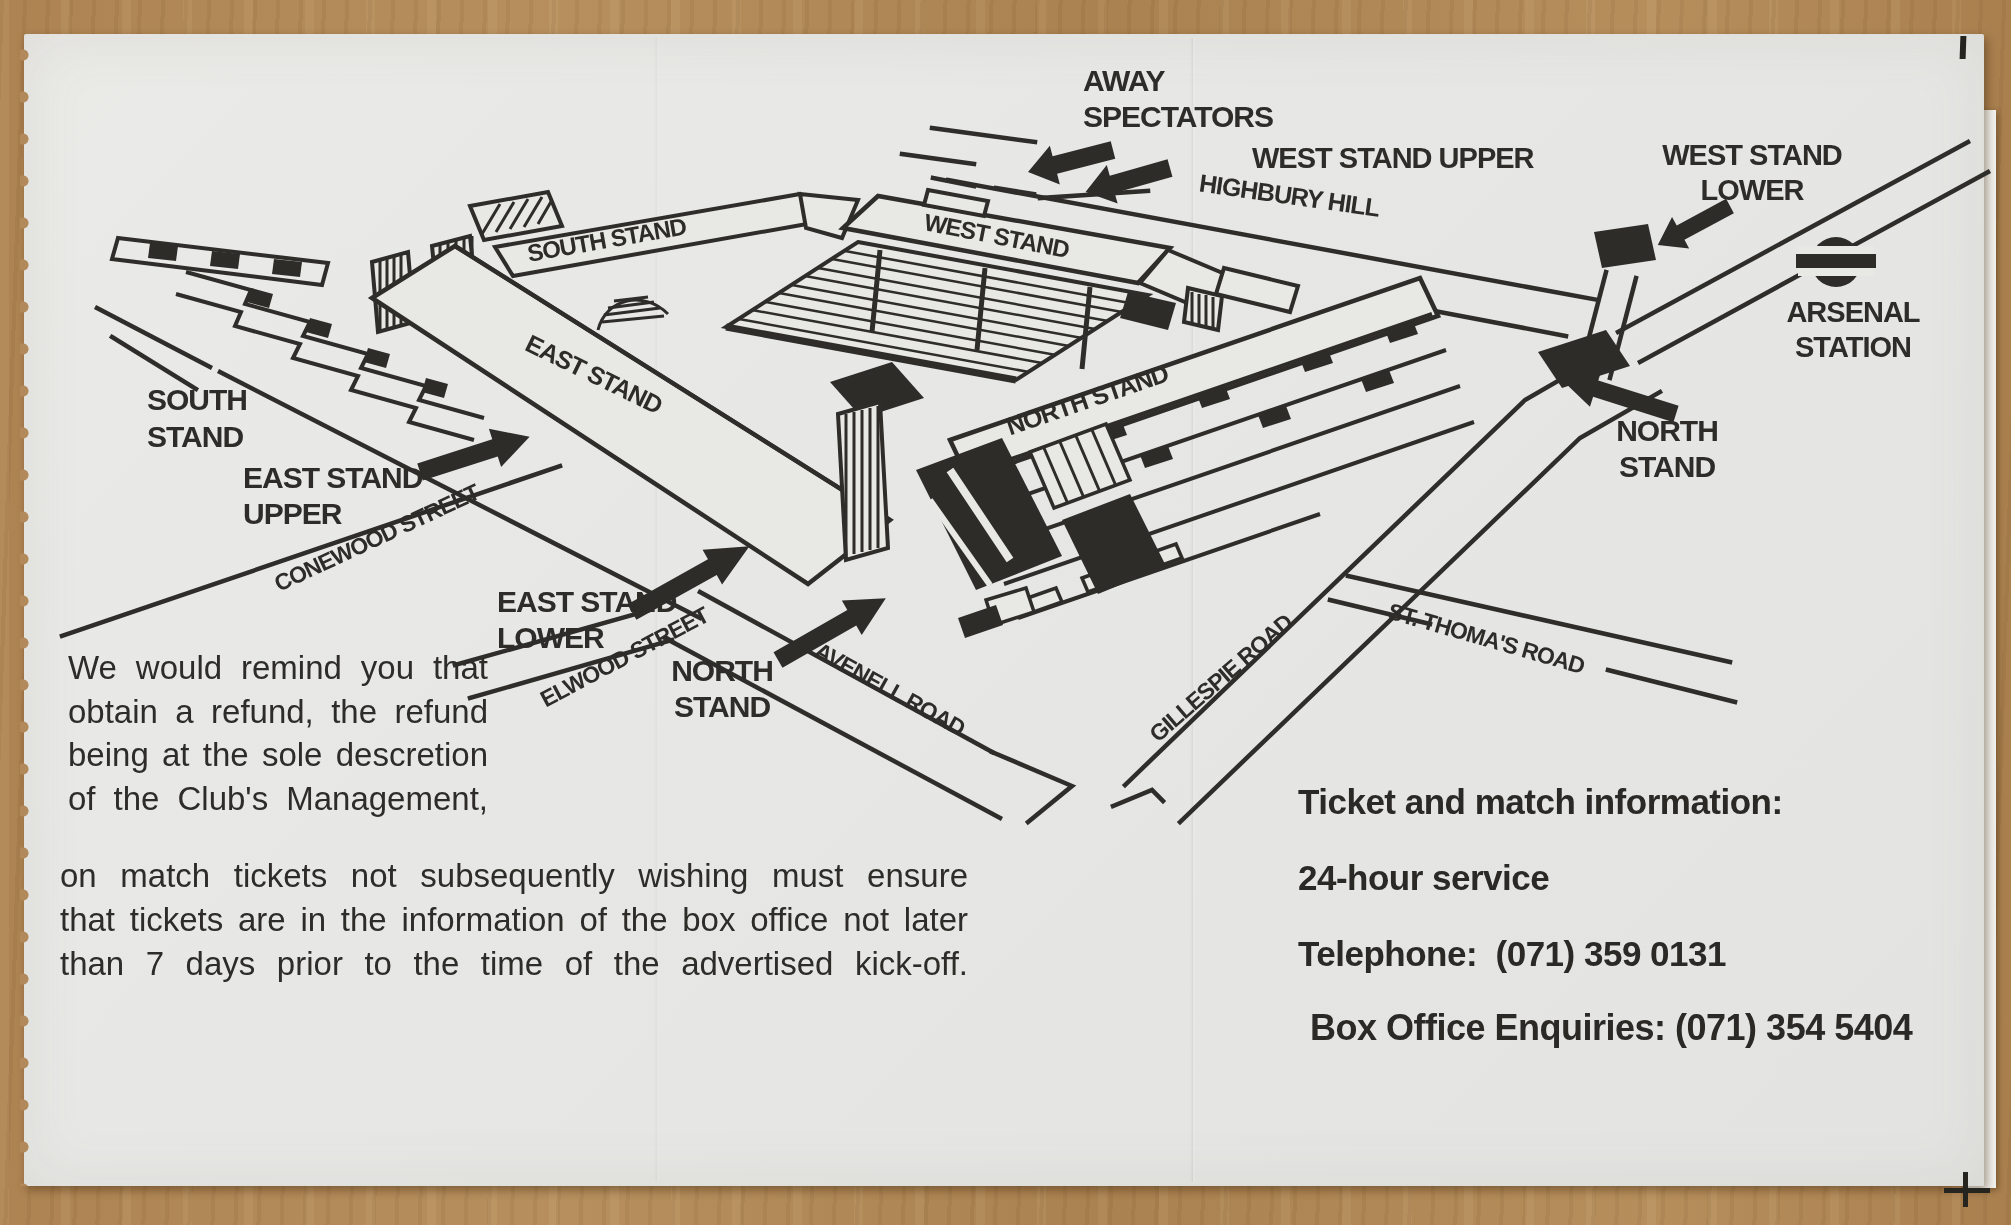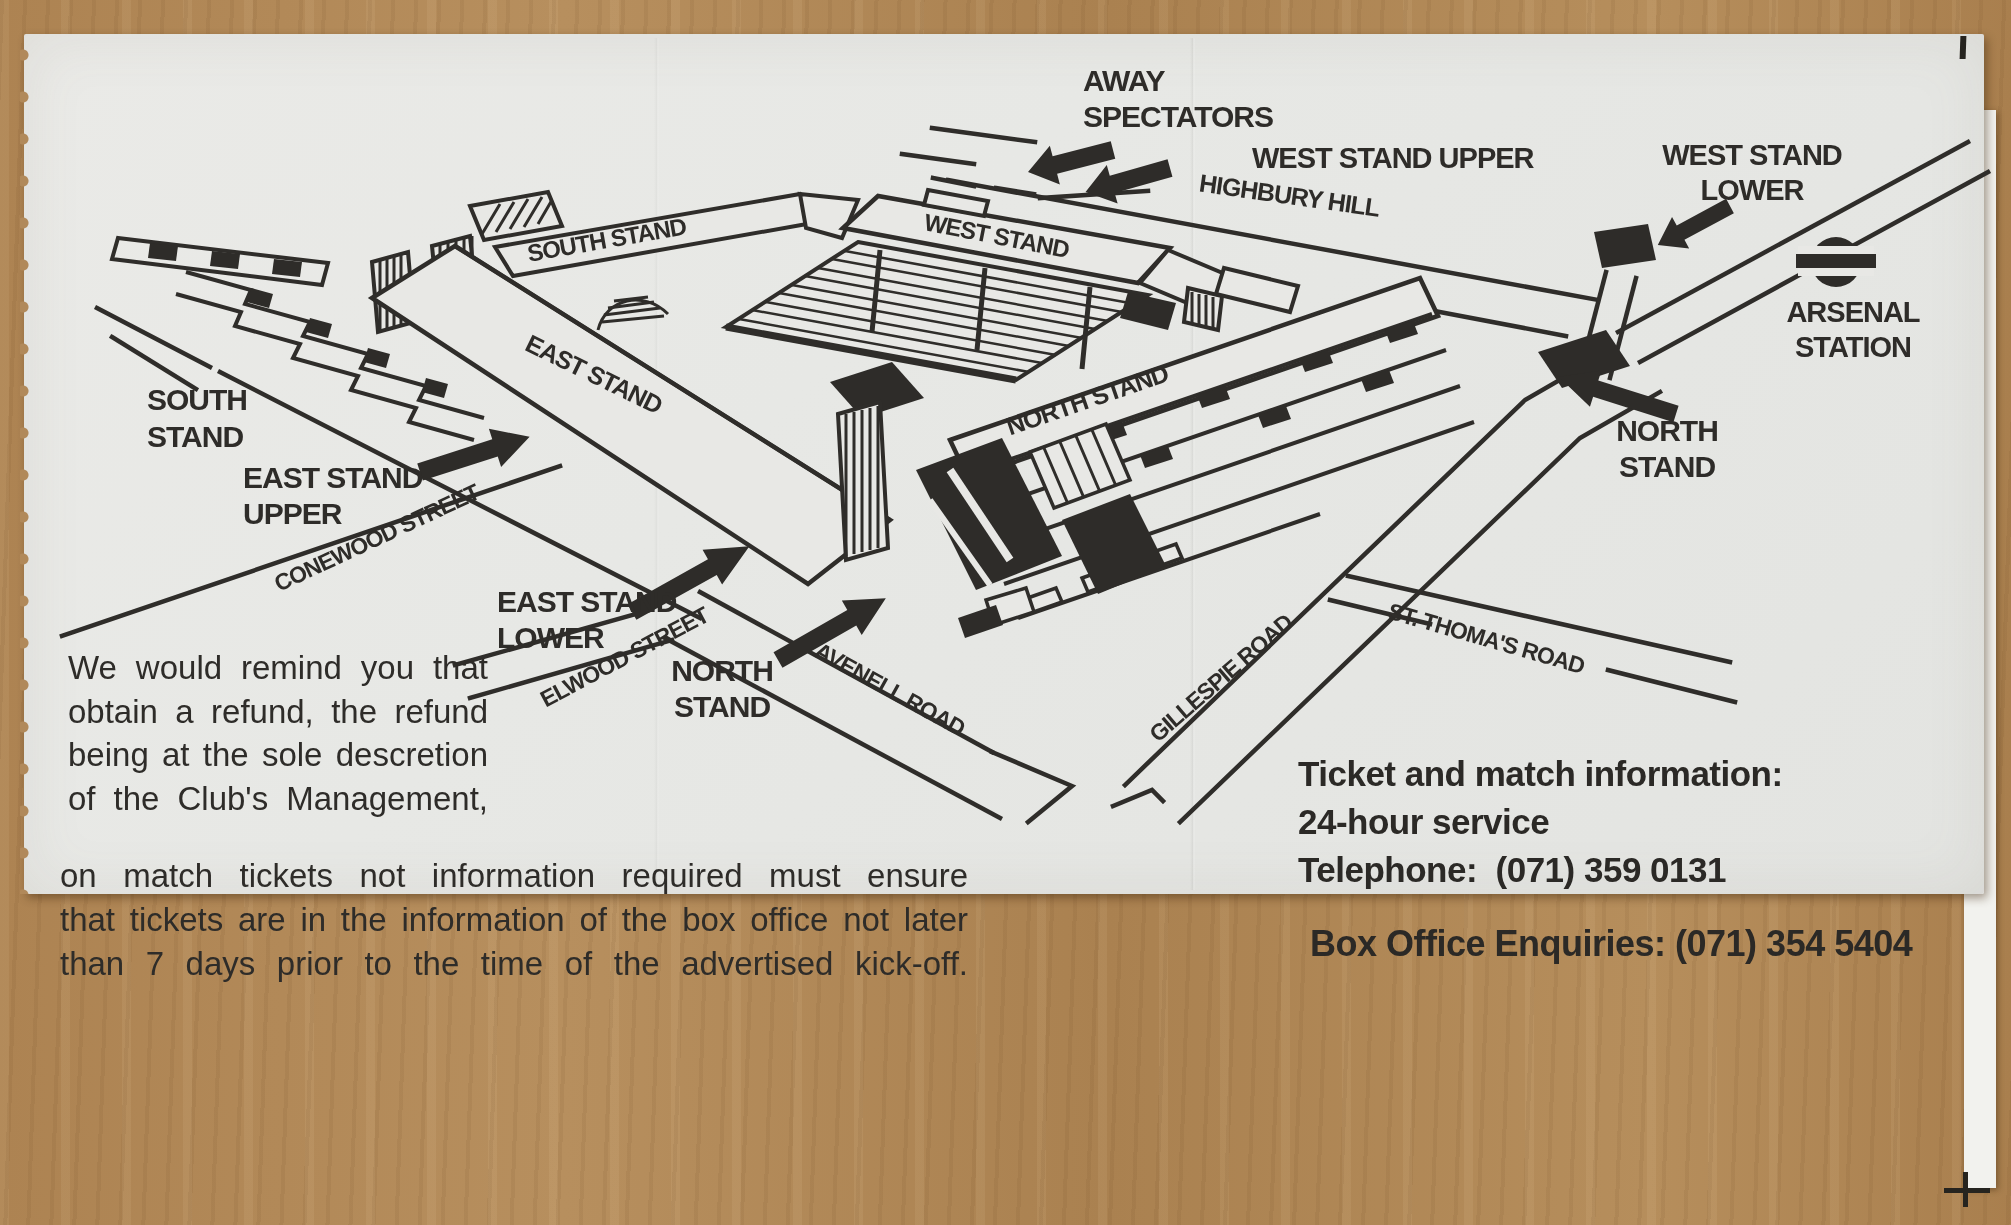--- a/index.html
+++ b/index.html
@@ -5,36 +5,36 @@
   html,body{margin:0;padding:0;}
   body{width:2011px;height:1225px;overflow:hidden;position:relative;
        background:#b1895a;font-family:"Liberation Sans",sans-serif;}
   .wood-grain{position:absolute;inset:0;
     background:
       repeating-linear-gradient(92deg, rgba(90,55,20,0.08) 0 4px, rgba(0,0,0,0) 4px 23px),
       repeating-linear-gradient(90deg, rgba(255,230,190,0.08) 0 9px, rgba(0,0,0,0) 9px 61px),
       linear-gradient(90deg,#ad8352,#b78f5e 28%,#aa8150 55%,#b68e5c 82%,#a97f4e);}
   .under-sheet{position:absolute;left:1964px;top:110px;width:32px;height:1078px;
     background:#f2f2ee;box-shadow:2px 2px 6px rgba(60,35,10,0.45);}
-  .ticket{position:absolute;left:24px;top:34px;width:1960px;height:860px;
+  .ticket{position:absolute;left:24px;top:34px;width:1960px;height:1152px;
     background:linear-gradient(135deg,#eaeae7 0%,#e7e8e5 40%,#e3e4e1 100%);
     box-shadow:3px 4px 10px rgba(60,35,10,0.45), inset 0 0 60px rgba(120,110,90,0.10);
     border-radius:2px;}
   .perf-edge{position:absolute;left:-4px;top:0;bottom:0;width:13px;
     background-image:radial-gradient(circle 6px at 3px 21px, #b1895a 5px, rgba(0,0,0,0) 6px);
     background-size:13px 42px;background-repeat:repeat-y;}
   .map-svg{position:absolute;left:-24px;top:-34px;width:2011px;height:1225px;}
   .refund{position:absolute;left:44px;top:612px;width:420px;color:#2e2c29;
     font-size:33px;line-height:43.5px;}
   .refund .rl, .refund2 .rl{text-align:justify;text-align-last:justify;}
   .refund2{position:absolute;left:36px;top:820px;width:908px;color:#2e2c29;
     font-size:33px;line-height:44px;}
   .info{position:absolute;left:1274px;top:716px;width:650px;color:#2b2926;
     font-weight:bold;font-size:35px;line-height:48px;letter-spacing:-0.5px;}
-  .info .il{white-space:pre-wrap;}
+  .info .il{white-space:pre-wrap;margin-top:28px;}
   .info .il-last{margin-top:26px;font-size:36px;margin-left:12px;}
   .crease{position:absolute;top:4px;bottom:4px;width:5px;
     background:linear-gradient(90deg,rgba(0,0,0,0) 0,rgba(70,70,64,0.07) 50%,rgba(255,255,255,0.25) 80%,rgba(0,0,0,0) 100%);}
   .crop-h{position:absolute;left:1920px;top:1154px;width:46px;height:5px;background:#26241f;}
   .crop-v{position:absolute;left:1939px;top:1138px;width:5px;height:35px;background:#26241f;}
   .tick-tr{position:absolute;left:1936px;top:2px;width:6px;height:23px;background:#26241f;transform:rotate(2deg);}
   svg text{font-family:"Liberation Sans",sans-serif;font-weight:bold;fill:#2e2c29;letter-spacing:-1px;}
 </style>
 </head>
 <body>
@@ -236,21 +236,21 @@
     </g>
   </svg>
 
   <div class="refund">
     <div class="rl">We would remind you that</div>
     <div class="rl">obtain a refund, the refund</div>
     <div class="rl">being at the sole descretion</div>
     <div class="rl">of the Club's Management,</div>
   </div>
   <div class="refund2">
-    <div class="rl">on match tickets not information required must ensure</div>
+    <div class="rl">on match tickets not subsequently wishing must ensure</div>
     <div class="rl">that tickets are in the information of the box office not later</div>
     <div class="rl">than 7 days prior to the time of the advertised kick-off.</div>
   </div>
 
   <div class="info">
     <div class="il">Ticket and match information:</div>
     <div class="il">24-hour service</div>
     <div class="il">Telephone:  (071) 359 0131</div>
     <div class="il il-last">Box Office Enquiries: (071) 354 5404</div>
   </div>

